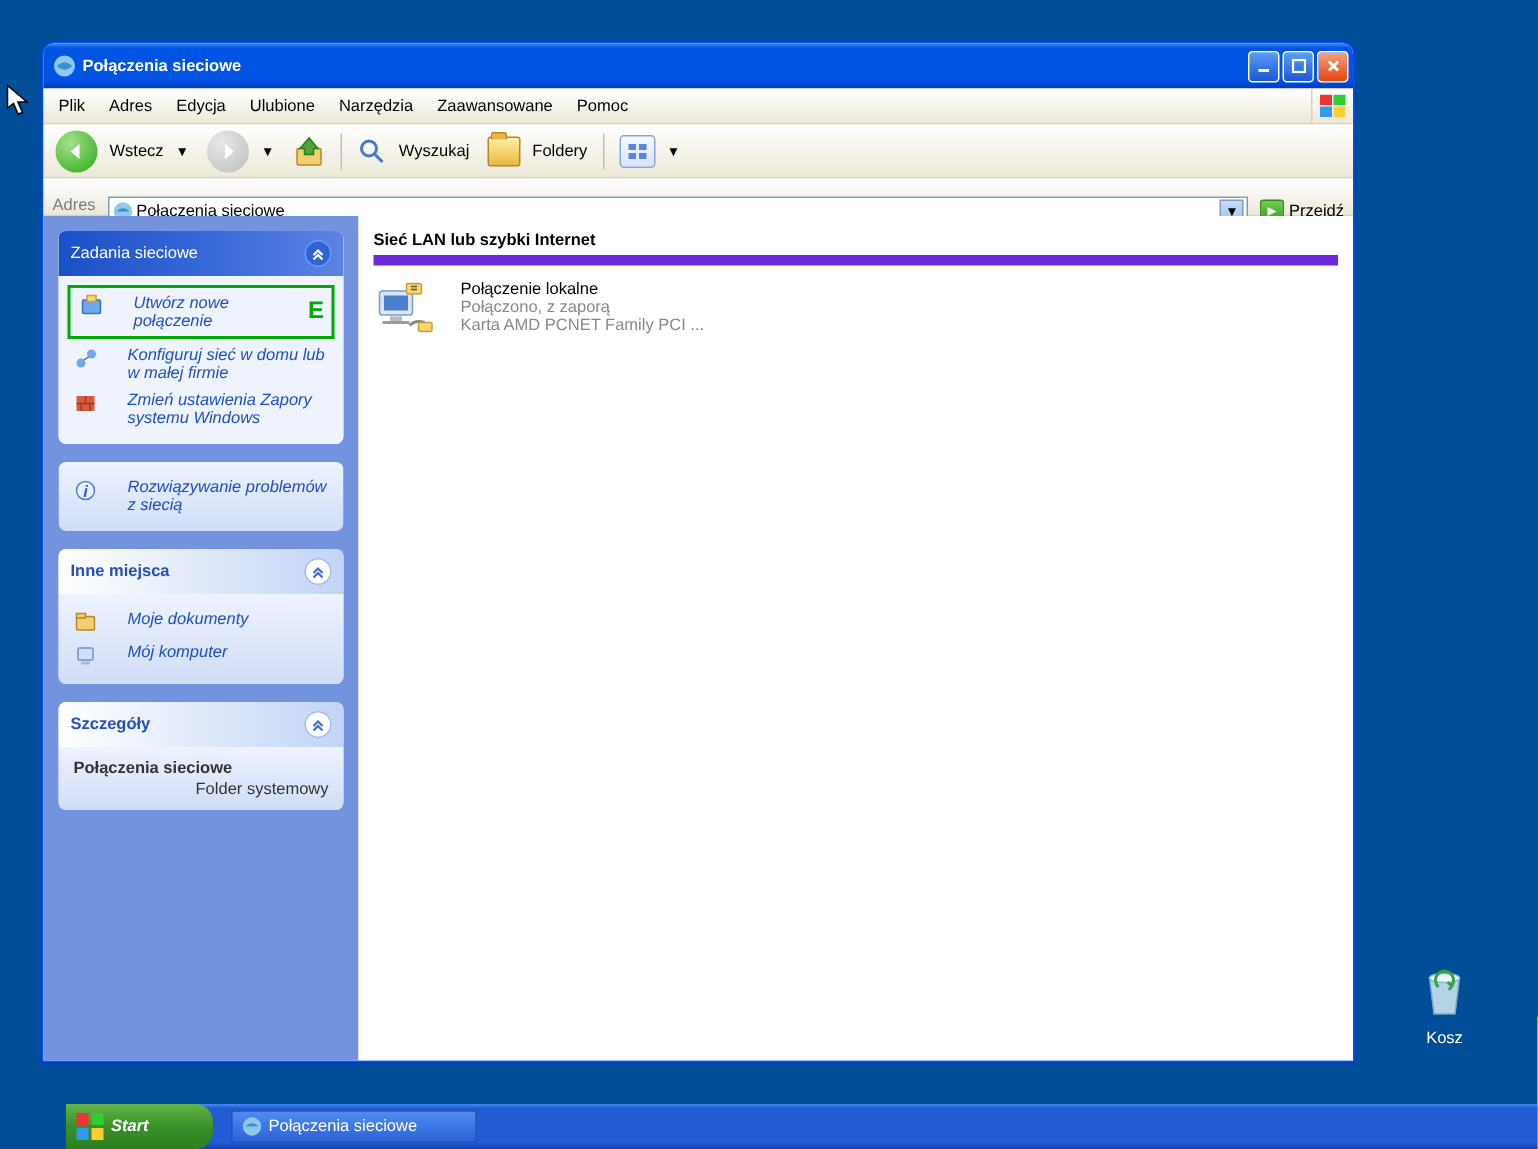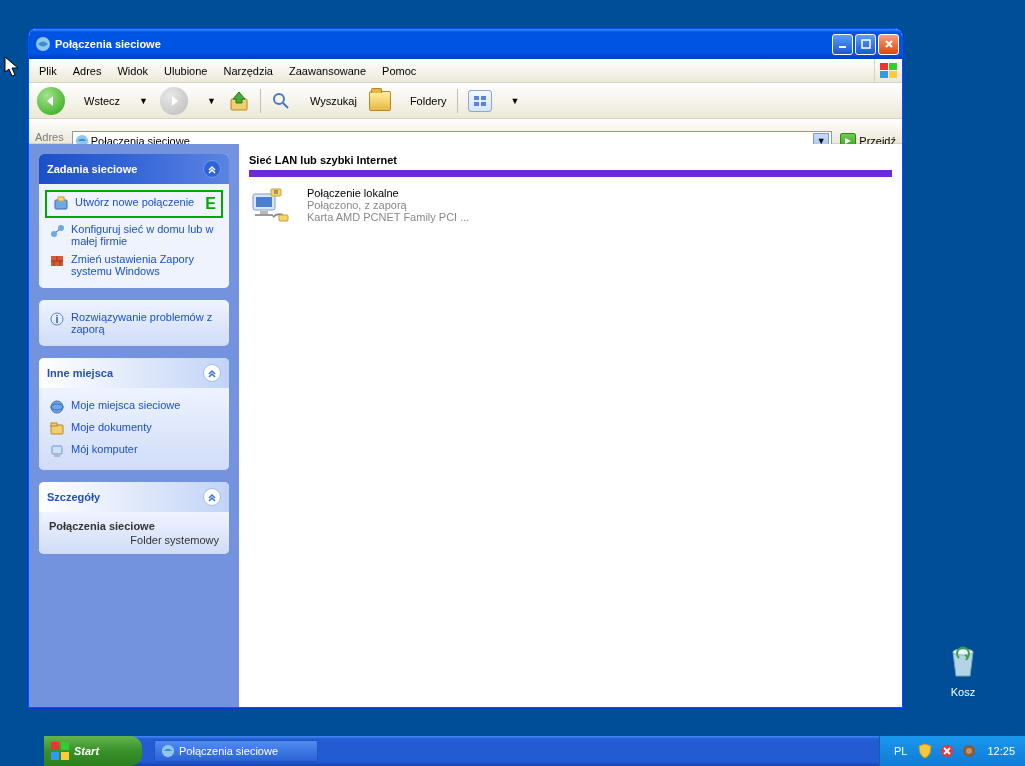--- a/index.html
+++ b/index.html
@@ -13,21 +13,21 @@
 .win-btns { display: flex; gap: 2px; }
 .win-btn { width: 21px; height: 21px; border: 1px solid #fff; border-radius: 3px; display: flex; align-items: center; justify-content: center; color: #fff; font-weight: bold; }
 .win-min, .win-max { background: linear-gradient(to bottom, #5a9ff6, #1b57d4); }
 .win-close { background: linear-gradient(to bottom, #f4a07e, #e4450d); }
 
 .menubar { height: 24px; background: linear-gradient(to bottom, #fff, #ece9d8); border-bottom: 1px solid #d6d2c2; display: flex; align-items: stretch; padding-left: 2px; }
 .menu-item { padding: 0 8px; display: flex; align-items: center; color: #000; }
 .menubar .flag { margin-left: auto; width: 28px; display:flex; align-items:center; justify-content:center; border-left:1px solid #d6d2c2; }
 
 .toolbar { height: 36px; background: linear-gradient(to bottom, #fff, #ece9d8); border-bottom: 1px solid #d6d2c2; display: flex; align-items: center; padding: 0 4px; gap: 4px; }
-.tb-btn { display: flex; align-items: center; gap: 19px; padding: 18px 4px; }
+.tb-btn { display: flex; align-items: center; gap: 8px; padding: 18px 4px; }
 .rnd { width: 28px; height: 28px; border-radius: 50%; display:flex; align-items:center; justify-content:center; }
 .rnd.green{ background: radial-gradient(circle at 35% 30%, #a2e28d, #2ca813); }
 .rnd.gray{ background: radial-gradient(circle at 35% 30%, #e8e8e8, #bcbcbc); }
 .tb-sep{ width:1px; height:24px; background:#c0c0b0; margin:0 2px; }
 .up-ic{ width:22px; height:22px; display:flex; align-items:center; justify-content:center;}
 .folder-ic{ width:22px; height:20px; background:linear-gradient(to bottom,#fff1a5,#e9b73e); border:1px solid #b6862a; border-radius:2px; position:relative;}
 .folder-ic::before{content:"";position:absolute;top:-4px;left:1px;width:9px;height:4px;background:#e9b73e;border:1px solid #b6862a;border-bottom:none;border-radius:2px 2px 0 0;}
 .mag-ic{width:20px;height:20px;}
 .views-ic{width:24px;height:22px;border:1px solid #8aa6d6;border-radius:3px;background:linear-gradient(to bottom,#f5f9ff,#d5e4fb);display:flex;align-items:center;justify-content:center;}
 
@@ -35,27 +35,27 @@
 .addrbar .lbl { color: #7b7b7b; padding: 0 4px; }
 .addr-input { flex: 1; height: 20px; border: 1px solid #7f9db9; background: #fff; display: flex; align-items: center; padding: 0 2px; gap: 2px; }
 .addr-input .dd { margin-left: auto; width: 16px; height: 16px; background: linear-gradient(to bottom,#c7dbf9,#a4c2ef); border:1px solid #7f9db9; display:flex; align-items:center; justify-content:center; }
 .go-btn { height: 20px; padding: 0 4px; display: flex; align-items: center; gap: 3px; }
 .go-sq{ width:16px; height:16px; background:linear-gradient(to bottom,#6fcd51,#2fa413); border:1px solid #3a8423; border-radius:2px; display:flex;align-items:center;justify-content:center;color:#fff;}
 
 .body-area { flex: 1; display: flex; overflow: hidden; }
 
 .sidebar { width: 210px; background: #7393df; padding: 10px; display:flex; flex-direction:column; gap:12px; }
 .task-panel { background: linear-gradient(to bottom, #fff, #ecf1fd); border-radius: 5px; overflow:hidden; }
-.task-panel.primary .tp-head{ background: linear-gradient(to right,#1c50c7,#3667d7,#5b83e3); color:#fff; font-weight:bold;align-items:center; }
+.task-panel.primary .tp-head{ background: linear-gradient(to right,#1c50c7,#3667d7,#5b83e3); color:#fff; font-weight:normal;align-items:center; }
 .tp-head { background: linear-gradient(to right,#fff,#c2d4f6); color:#2250b8; font-weight:bold; padding: 6px 8px; display:flex; align-items:center; }
 .tp-collapse { margin-left:auto; width:18px; height:18px; border-radius:50%; background:#fff; border:1px solid #a4bdec; display:flex; align-items:center; justify-content:center; color:#3d6fd4;}
 .task-panel.primary .tp-collapse{ background:#3064d6; border-color:#6c9aee; color:#fff; }
 .tp-body { padding: 8px 10px; background:linear-gradient(to bottom,#eef3ff,#d0dcf7); }
 .task-panel.primary .tp-body{ background:#eef3fd; }
-.task-link { color:#1c50c7; padding: 3px 0; display:flex; gap:6px; align-items:flex-start; cursor:pointer; }
+.task-link { color:#1c50c7; padding: 3px 0; display:flex; gap:20px; align-items:flex-start; cursor:pointer;font-style:italic; }
 .task-link .ic{ width:16px; height:16px; flex-shrink:0; }
 .highlight-box{ border:2px solid #0a0; padding:2px; margin:-2px -4px 2px -4px; }
 .detail-t{ font-weight:bold; color:#333; padding-bottom:2px;}
 .detail-s{ color:#333;text-align:right; }
 
 .content { flex: 1; background: #fff; padding: 6px 10px; }
 .cat-head { font-weight: bold; padding: 4px 0; border-bottom: 7px solid #6d28d9; margin-bottom: 10px; }
 .conn-item { display:flex; gap:16px; align-items:flex-start; }
 .conn-ic{ width:42px; height:42px; position:relative; }
 .conn-txt .t{ color:#000; }
@@ -109,21 +109,21 @@
           <svg width="10" height="10" viewBox="0 0 10 10">
             <path d="M2 2 L8 8 M8 2 L2 8" stroke="#fff" stroke-width="2"></path>
           </svg>
         </div>
     </div>
   </div>
 
   <div class="menubar">
     <div class="menu-item">Plik</div>
     <div class="menu-item">Adres</div>
-    <div class="menu-item">Widok</div>
+    <div class="menu-item">Edycja</div>
     <div class="menu-item">Ulubione</div>
     <div class="menu-item">Narzędzia</div>
     <div class="menu-item">Zaawansowane</div>
     <div class="menu-item">Pomoc</div>
     <div class="flag">
       <svg width="18" height="16" viewBox="0 0 18 16">
           <rect x="0" y="0" width="8" height="7" fill="#e33"></rect>
           <rect x="9" y="0" width="8" height="7" fill="#3c3"></rect>
           <rect x="0" y="8" width="8" height="7" fill="#39e"></rect>
           <rect x="9" y="8" width="8" height="7" fill="#fc3"></rect>
@@ -250,43 +250,36 @@
         </div>
       </div>
 
       <div class="task-panel">
         <div class="tp-body">
           <div class="task-link">
             <svg class="ic" viewBox="0 0 16 16">
                 <circle cx="8" cy="8" r="6" fill="#e8f0ff" stroke="#5482d4"></circle>
                 <text x="8" y="12" text-anchor="middle" font-size="10" font-weight="bold" fill="#2b5fc0">i</text>
               </svg>
-            <span>Rozwiązywanie problemów z zaporą</span>
+            <span>Rozwiązywanie problemów z siecią</span>
           </div>
         </div>
       </div>
 
       <div class="task-panel">
         <div class="tp-head">
           <span>Inne miejsca</span>
           <div class="tp-collapse">
               <svg width="10" height="10" viewBox="0 0 10 10">
                 <path d="M2 6 L5 3 L8 6" fill="none" stroke="currentColor" stroke-width="1.5"></path>
                 <path d="M2 9 L5 6 L8 9" fill="none" stroke="currentColor" stroke-width="1.5"></path>
               </svg>
             </div>
         </div>
         <div class="tp-body">
-          <div class="task-link">
-            <svg class="ic" viewBox="0 0 16 16">
-                <circle cx="8" cy="8" r="6" fill="#6ea8e8" stroke="#3a6fb6"></circle>
-                <ellipse cx="8" cy="8" rx="6" ry="3" fill="none" stroke="#3a6fb6"></ellipse>
-              </svg>
-            <span>Moje miejsca sieciowe</span>
-          </div>
           <div class="task-link">
             <svg class="ic" viewBox="0 0 16 16">
                 <rect x="2" y="4" width="12" height="9" rx="1" fill="#f0d06c" stroke="#b6862a"></rect>
                 <rect x="2" y="2" width="6" height="3" fill="#f0d06c" stroke="#b6862a"></rect>
               </svg>
             <span>Moje dokumenty</span>
           </div>
           <div class="task-link">
             <svg class="ic" viewBox="0 0 16 16">
                 <rect x="3" y="3" width="10" height="8" rx="1" fill="#cfe0f6" stroke="#6a93cf"></rect>
@@ -361,28 +354,13 @@
       </svg>
     <span>Start</span>
   </div>
   <div class="task-btn">
     <svg width="14" height="14" viewBox="0 0 16 16">
         <circle cx="8" cy="8" r="7" fill="#8fc7ef"></circle>
         <path d="M3 8 Q8 3 13 8" fill="#3a8ed4"></path>
       </svg>
     <span>Połączenia sieciowe</span>
   </div>
-  <div class="systray">
-    <span class="tray-lang">PL</span>
-    <svg class="tray-ic" viewBox="0 0 16 16">
-        <path d="M8 1 L14 3 L13 10 Q11 14 8 15 Q5 14 3 10 L2 3 Z" fill="#f7c73d" stroke="#ca9a1f"></path>
-      </svg>
-    <svg class="tray-ic" viewBox="0 0 16 16">
-        <circle cx="8" cy="8" r="6" fill="#e33"></circle>
-        <path d="M5 5 L11 11 M11 5 L5 11" stroke="#fff" stroke-width="2"></path>
-      </svg>
-    <svg class="tray-ic" viewBox="0 0 16 16">
-        <circle cx="8" cy="8" r="6" fill="#8a5a38"></circle>
-        <circle cx="8" cy="8" r="3" fill="#c89060"></circle>
-      </svg>
-    <span class="tray-time">12:25</span>
-  </div>
 </div>
 
 </body></html>

